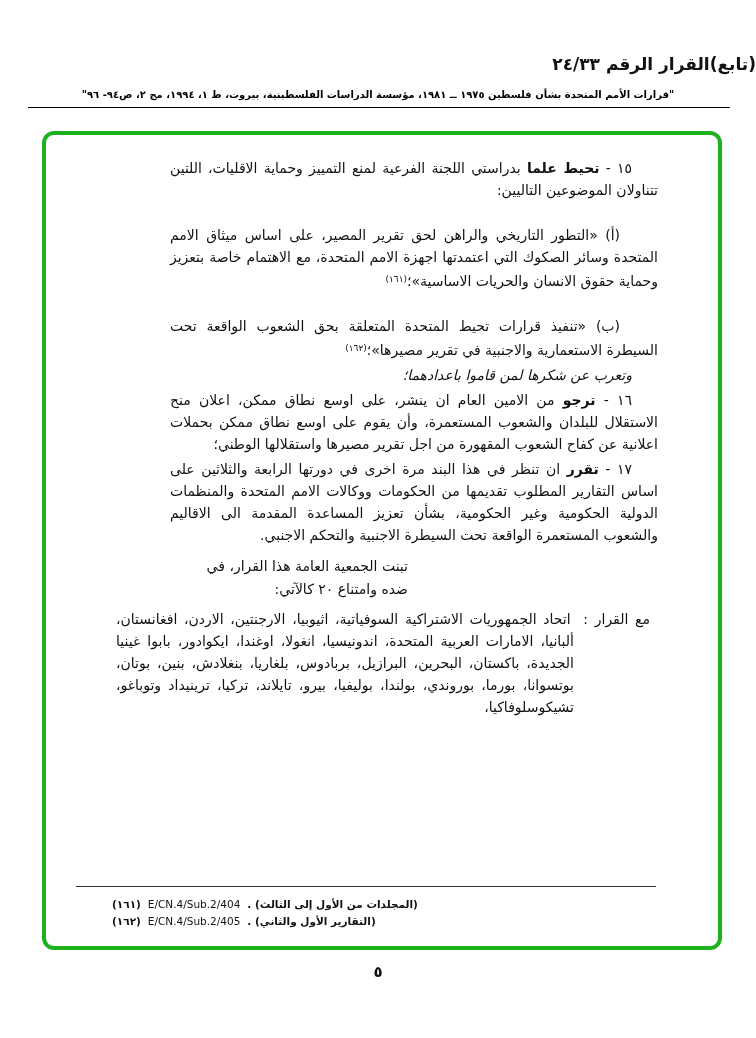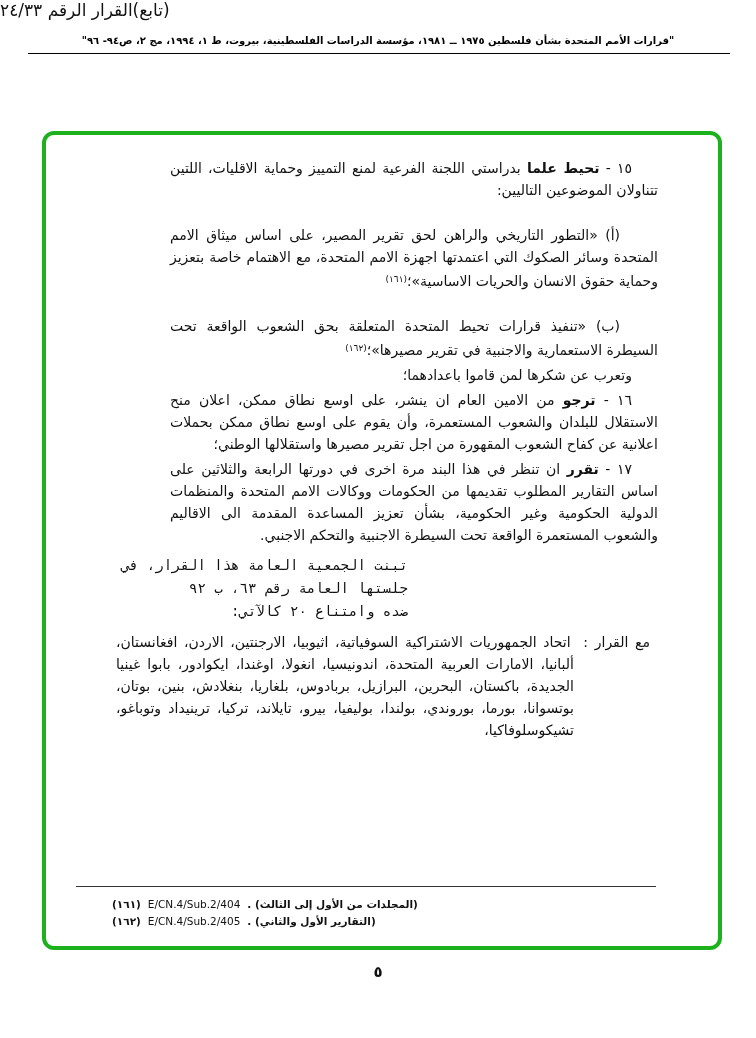--- a/index.html
+++ b/index.html
@@ -2,50 +2,50 @@
 <html lang="ar"><head>
 <meta charset="utf-8">
 <style>
   * { box-sizing: border-box; }
   html, body { margin: 0; padding: 0; background: #ffffff; }
   body {
     width: 756px; height: 1038px; position: relative; overflow: hidden;
     font-family: "DejaVu Sans", sans-serif; color: #111;
   }
   .header-title {
-    direction: rtl; text-align: left; font-weight: normal;
-    font-size: 17px; 
+    direction: rtl; text-align: right; font-weight: bold;
+    font-size: 17px; padding-top: 54px;
   }
   .source-line {
     direction: rtl; text-align: center; font-weight: bold;
     font-size: 10px; margin-top: 15px; color: #000;
   }
   .top-rule { border: none; border-top: 1.5px solid #000; margin: 7px 26px 0 28px; }
 
   .green-box {
     position: absolute; left: 42px; top: 131px; width: 680px; height: 819px;
     border: 4px solid #1db21d; border-radius: 12px; background: #fff;
     display: flex; flex-direction: column; overflow: hidden;
   }
   .text-col {
     direction: rtl; text-align: justify;
     padding: 22px 60px 0 124px;
     font-size: 14px; line-height: 22px; flex-shrink: 0;
   }
   .para { margin: 0 0 3px 0; }
   .p-num   { text-indent: 26px; }
   .p-sub   { text-indent: 38px; margin-top: 23px; }
-  .p-plain { text-indent: 26px; }
+  .p-plain { text-indent: 26px; font-style: italic; }
   .b { font-weight: bold; }
   .sup { font-size: 9px; vertical-align: 4px; }
 
   .adoption {
     direction: rtl; text-align: right; flex-shrink: 0;
     padding-right: 310px; margin: 6px 0 4px 0;
-    font-size: 14px; line-height: 23px; font-family: Liberation Mono, monospace;
+    font-size: 14px; line-height: 23px;
   }
   .ad-line { white-space: nowrap; }
 
   .vote-para {
     direction: rtl; text-align: justify; flex-shrink: 0;
     padding-right: 144px; padding-left: 70px; text-indent: -76px;
     margin-top: 3px; font-size: 14px; line-height: 22px;
   }
   .vote-para .lbl { margin-left: 6px; }
 
@@ -83,21 +83,20 @@
         <p class="para p-num"><span>١٥ - </span><span class="b">تحيط علما</span><span> بدراستي اللجنة الفرعية لمنع التمييز وحماية الاقليات، اللتين تتناولان الموضوعين التاليين:</span></p>
         <p class="para p-sub"><span>(أ) «التطور التاريخي والراهن لحق تقرير المصير، على اساس ميثاق الامم المتحدة وسائر الصكوك التي اعتمدتها اجهزة الامم المتحدة، مع الاهتمام خاصة بتعزيز وحماية حقوق الانسان والحريات الاساسية»؛</span><span class="sup">(١٦١)</span></p>
         <p class="para p-sub"><span>(ب) «تنفيذ قرارات تحيط المتحدة المتعلقة بحق الشعوب الواقعة تحت السيطرة الاستعمارية والاجنبية في تقرير مصيرها»؛</span><span class="sup">(١٦٢)</span></p>
         <p class="para p-plain"><span>وتعرب عن شكرها لمن قاموا باعدادهما؛</span></p>
         <p class="para p-num"><span>١٦ - </span><span class="b">ترجو</span><span> من الامين العام ان ينشر، على اوسع نطاق ممكن، اعلان منح الاستقلال للبلدان والشعوب المستعمرة، وأن يقوم على اوسع نطاق ممكن بحملات اعلانية عن كفاح الشعوب المقهورة من اجل تقرير مصيرها واستقلالها الوطني؛</span></p>
         <p class="para p-num"><span>١٧ - </span><span class="b">تقرر</span><span> ان تنظر في هذا البند مرة اخرى في دورتها الرابعة والثلاثين على اساس التقارير المطلوب تقديمها من الحكومات ووكالات الامم المتحدة والمنظمات الدولية الحكومية وغير الحكومية، بشأن تعزيز المساعدة المقدمة الى الاقاليم والشعوب المستعمرة الواقعة تحت السيطرة الاجنبية والتحكم الاجنبي.</span></p>
       </div>
 
     <div class="adoption" id="adoption">
         <div class="ad-line">تبنت الجمعية العامة هذا القرار، في</div>
-        <div class="ad-line">جلستها العامة رقم ٦٣، ب ٩٢</div>
         <div class="ad-line">ضده وامتناع ٢٠ كالآتي:</div>
       </div>
 
     <div class="vote-para">
       <span class="lbl">مع القرار :</span>
       <span>اتحاد الجمهوريات الاشتراكية السوفياتية، اثيوبيا، الارجنتين، الاردن، افغانستان، ألبانيا، الامارات العربية المتحدة، اندونيسيا، انغولا، اوغندا، ايكوادور، بابوا غينيا الجديدة، باكستان، البحرين، البرازيل، بربادوس، بلغاريا، بنغلادش، بنين، بوتان، بوتسوانا، بورما، بوروندي، بولندا، بوليفيا، بيرو، تايلاند، تركيا، ترينيداد وتوباغو، تشيكوسلوفاكيا،</span>
     </div>
 
     <div class="spacer"></div>
 

